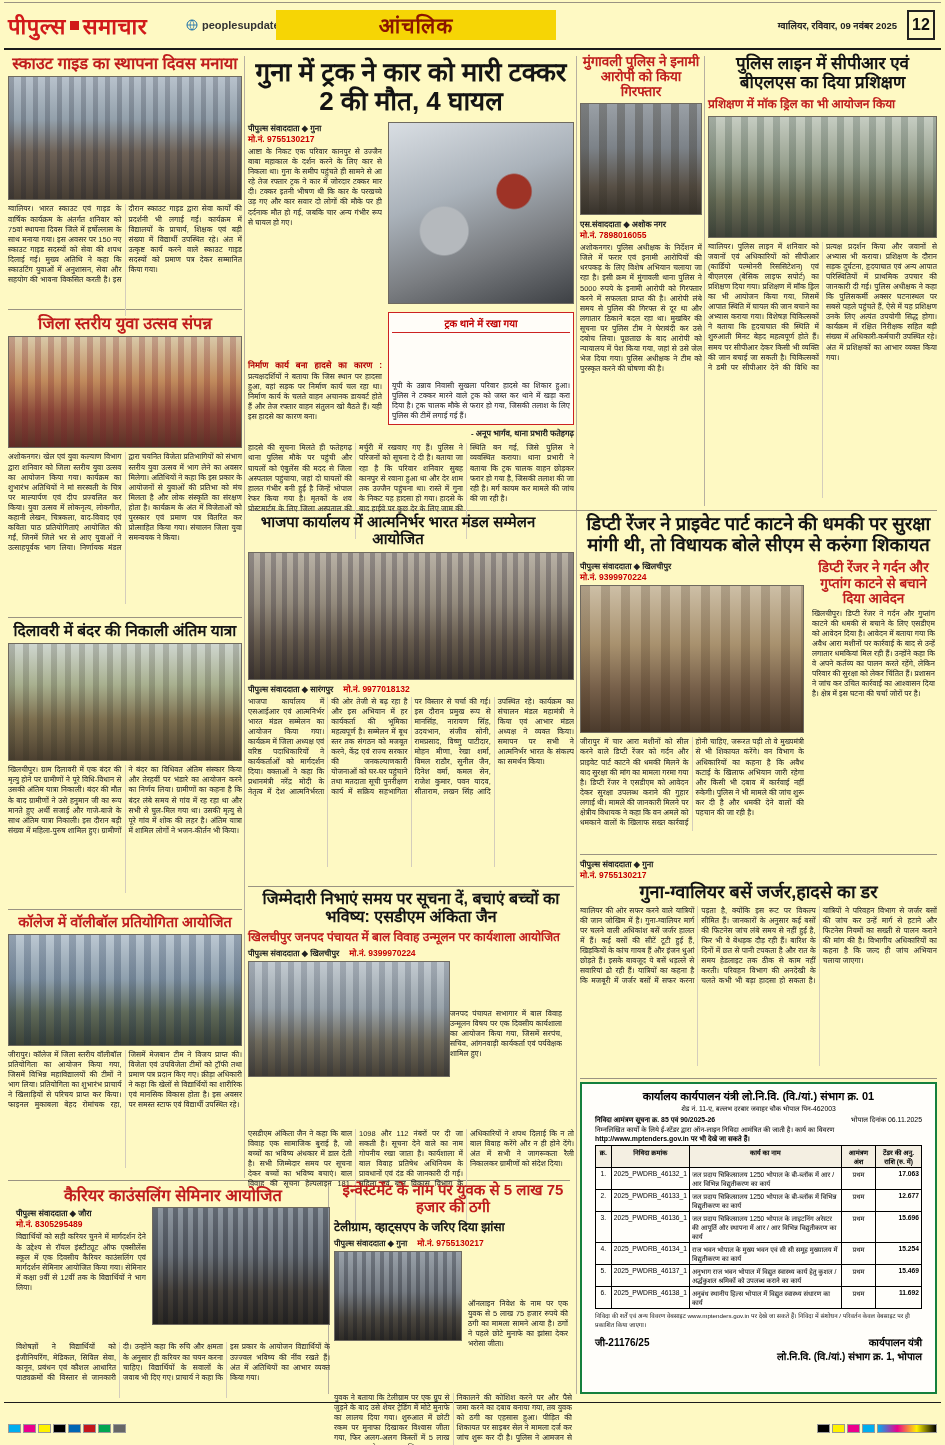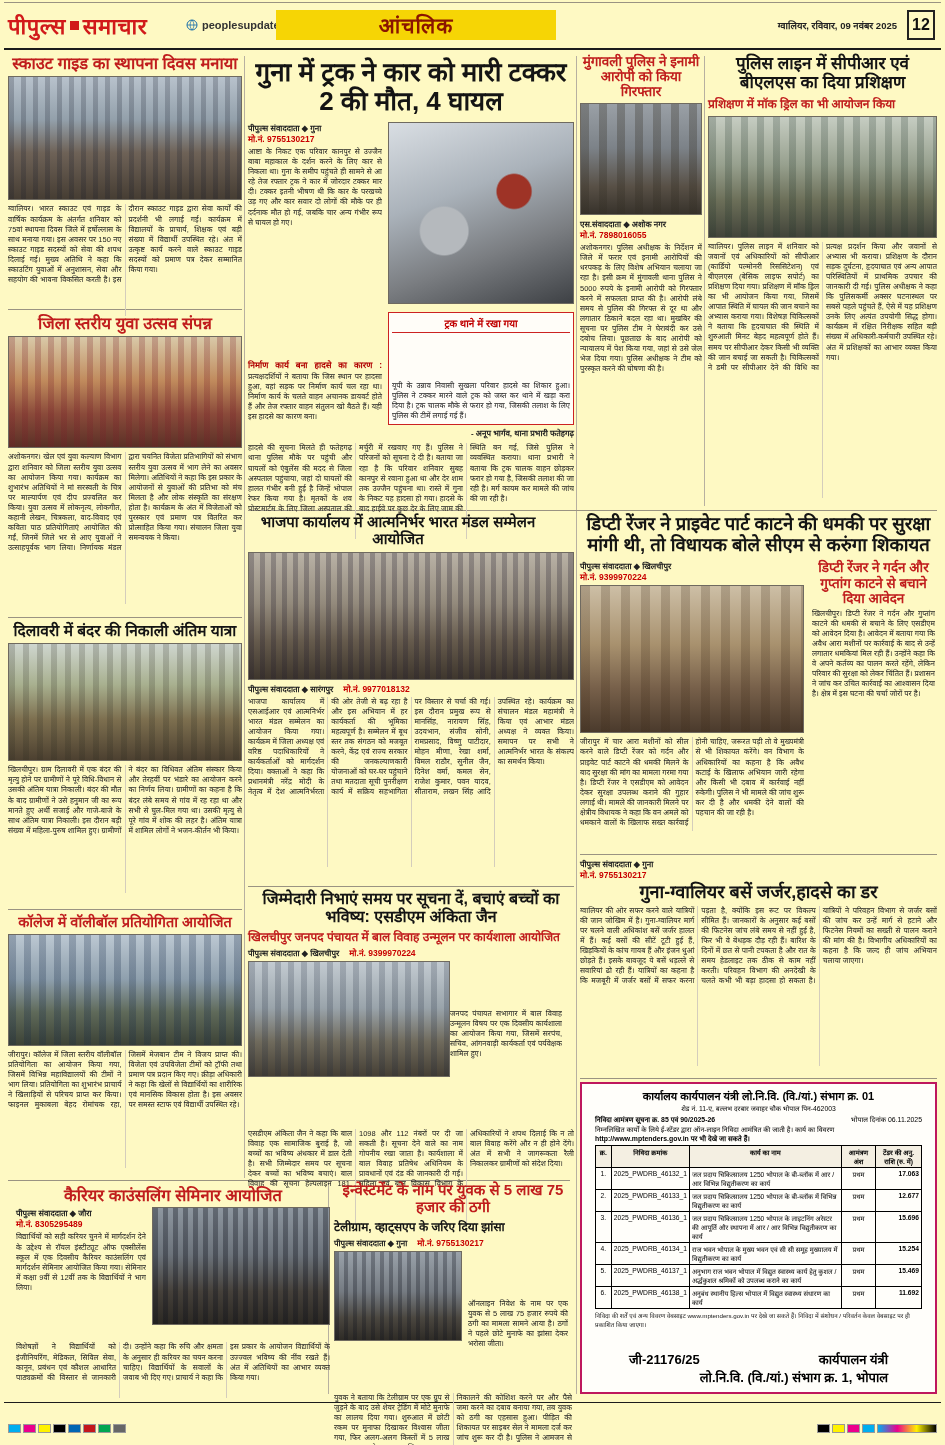--- a/index.html
+++ b/index.html
@@ -38,32 +38,32 @@
   .phone { font-size:8.5px; font-weight:bold; color:#c90000; }
 
   .photo { border:1px solid #6f6a60; }
 
   .alertbox { border:1.3px solid #c22; padding:3px; background:#fffdf8; }
   .alertbox .t { color:#c00000; font-weight:bold; font-size:10px; text-align:center; border-bottom:1px solid #c22; padding-bottom:2px; margin-bottom:2px; }
   .subt { color:#b00000; font-weight:bold; }
   .credit { font-size:8px; font-weight:bold; color:#222; text-align:right; margin-top:2px; }
 
   
-  .tender { border:2px solid #be185d; background:#fffefa; padding:4px 13px; color:#000; }
+  .tender { border:2px solid #15803d; background:#fffefa; padding:4px 13px; color:#000; }
   .tender .tt { font-size:11px; font-weight:bold; text-align:center; }
   .tender .taddr { font-size:6.8px; text-align:center; margin-top:1px; }
   .tender .trow { display:flex; justify-content:space-between; font-size:6.9px; margin-top:2px; }
   .tender .tnotice { font-size:6.9px; margin-top:1px; }
   .tender table { width:100%; border-collapse:collapse; margin-top:2px; }
   .tender th, .tender td { border:1px solid #000; padding:1.5px 2px; font-size:6.7px; vertical-align:top; }
   .tender th { font-weight:bold; text-align:center; background:#f4efe2; }
   .tender .num { text-align:center; white-space:nowrap; }
   .tender .amt { text-align:right; font-weight:bold; }
   .tender .tfootnote { font-size:6.2px; margin-top:2px; color:#111; }
-  .tender .tsig { display:flex; justify-content:center; font-size:13px; font-weight:bold; margin-top:21px; }
+  .tender .tsig { display:flex; justify-content:space-between; font-size:10px; font-weight:bold; margin-top:6px; }
 
   
   .cmyk { display:flex; gap:2px; }
   .cmyk span { width:13px; height:9px; display:inline-block; border:0.5px solid #999; }
 </style>
 </head>
 <body>
 
 <div class="page">
 

